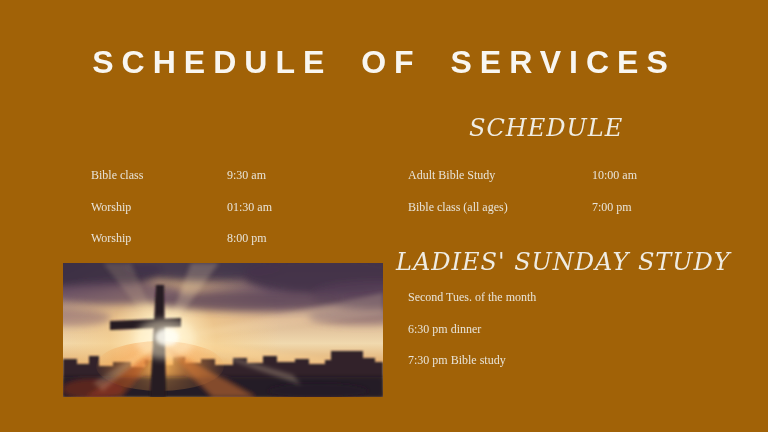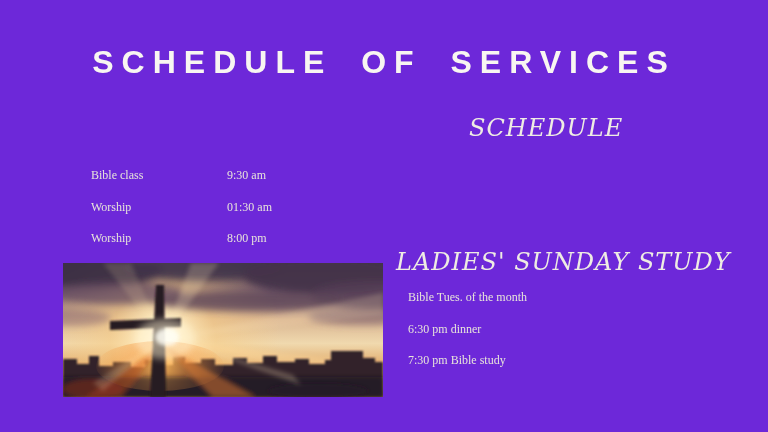--- a/index.html
+++ b/index.html
@@ -1,18 +1,18 @@
 <!DOCTYPE html>
 <html><head>
 <meta charset="utf-8">
 <style>
   html,body { margin:0; padding:0; background:#111; }
   .slide {
     position:relative; width:768px; height:432px;
-    background:#6d28d9; overflow:hidden;
+    background:#a16207; overflow:hidden;
     font-family:"Liberation Serif", serif;
   }
   .title {
     position:absolute; left:0; top:44px; width:100%;
     text-align:center;
     font-family:"Liberation Sans", sans-serif;
     font-weight:bold; font-size:32px;
     letter-spacing:8px; word-spacing:12px;
     color:#f8f6f1; white-space:nowrap;
   }
@@ -57,24 +57,34 @@
       <span>Worship</span>
       <span class="time">01:30 am</span>
     </div>
     <div class="row">
       <span>Worship</span>
       <span class="time">8:00 pm</span>
     </div>
   </div>
 
   <div class="day-heading heading-wednesday">SCHEDULE</div>
+  <div class="rows rows-wednesday">
+    <div class="row">
+      <span>Adult Bible Study</span>
+      <span class="time">10:00 am</span>
+    </div>
+    <div class="row">
+      <span>Bible class (all ages)</span>
+      <span class="time">7:00 pm</span>
+    </div>
+  </div>
 
   <div class="day-heading heading-ladies">LADIES' SUNDAY STUDY</div>
   <div class="rows rows-ladies">
-    <div class="row">Bible Tues. of the month</div>
+    <div class="row">Second Tues. of the month</div>
     <div class="row">6:30 pm dinner</div>
     <div class="row">7:30 pm Bible study</div>
   </div>
 
   <div class="photo" role="img" aria-label="Silhouette of a cross against a bright sunset sky with a city skyline">
     <svg width="320" height="134" viewBox="0 0 320 134">
       <defs>
         <linearGradient id="sky" x1="0" y1="0" x2="0" y2="1">
           <stop offset="0" stop-color="#3e3146"></stop>
           <stop offset="0.2" stop-color="#6d5468"></stop>

